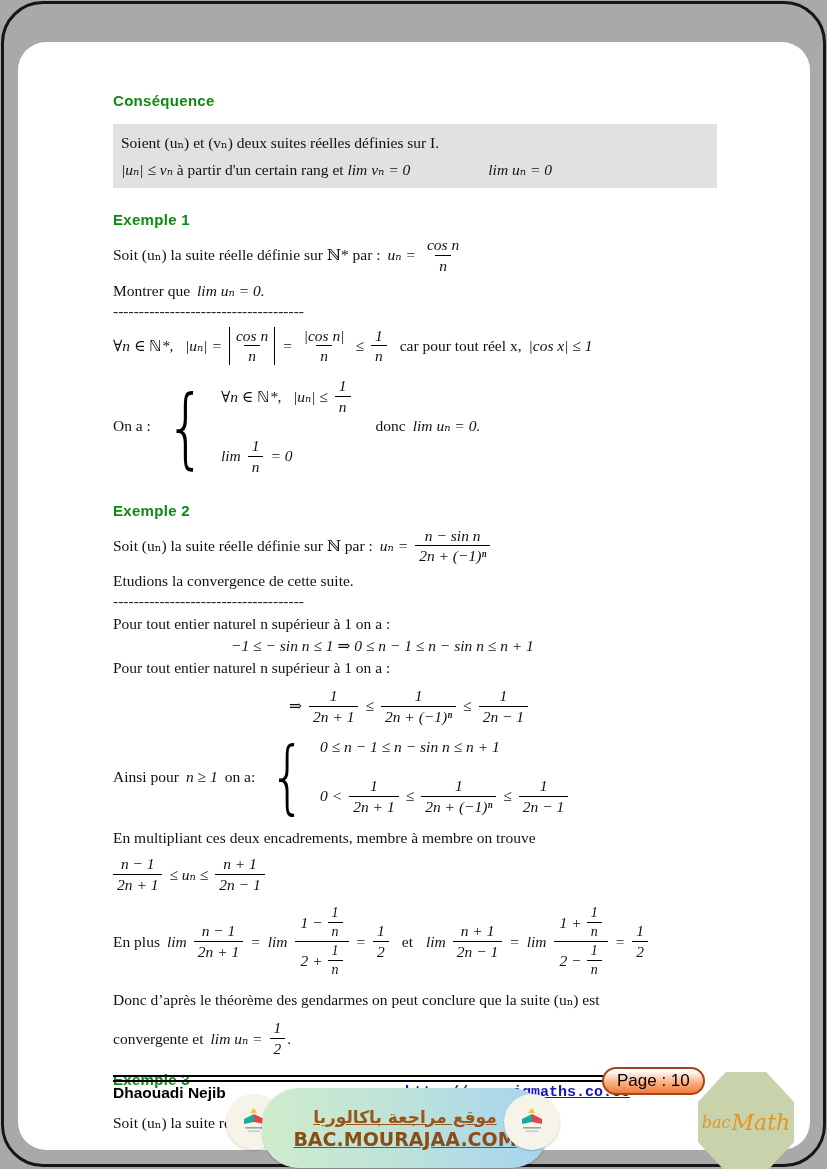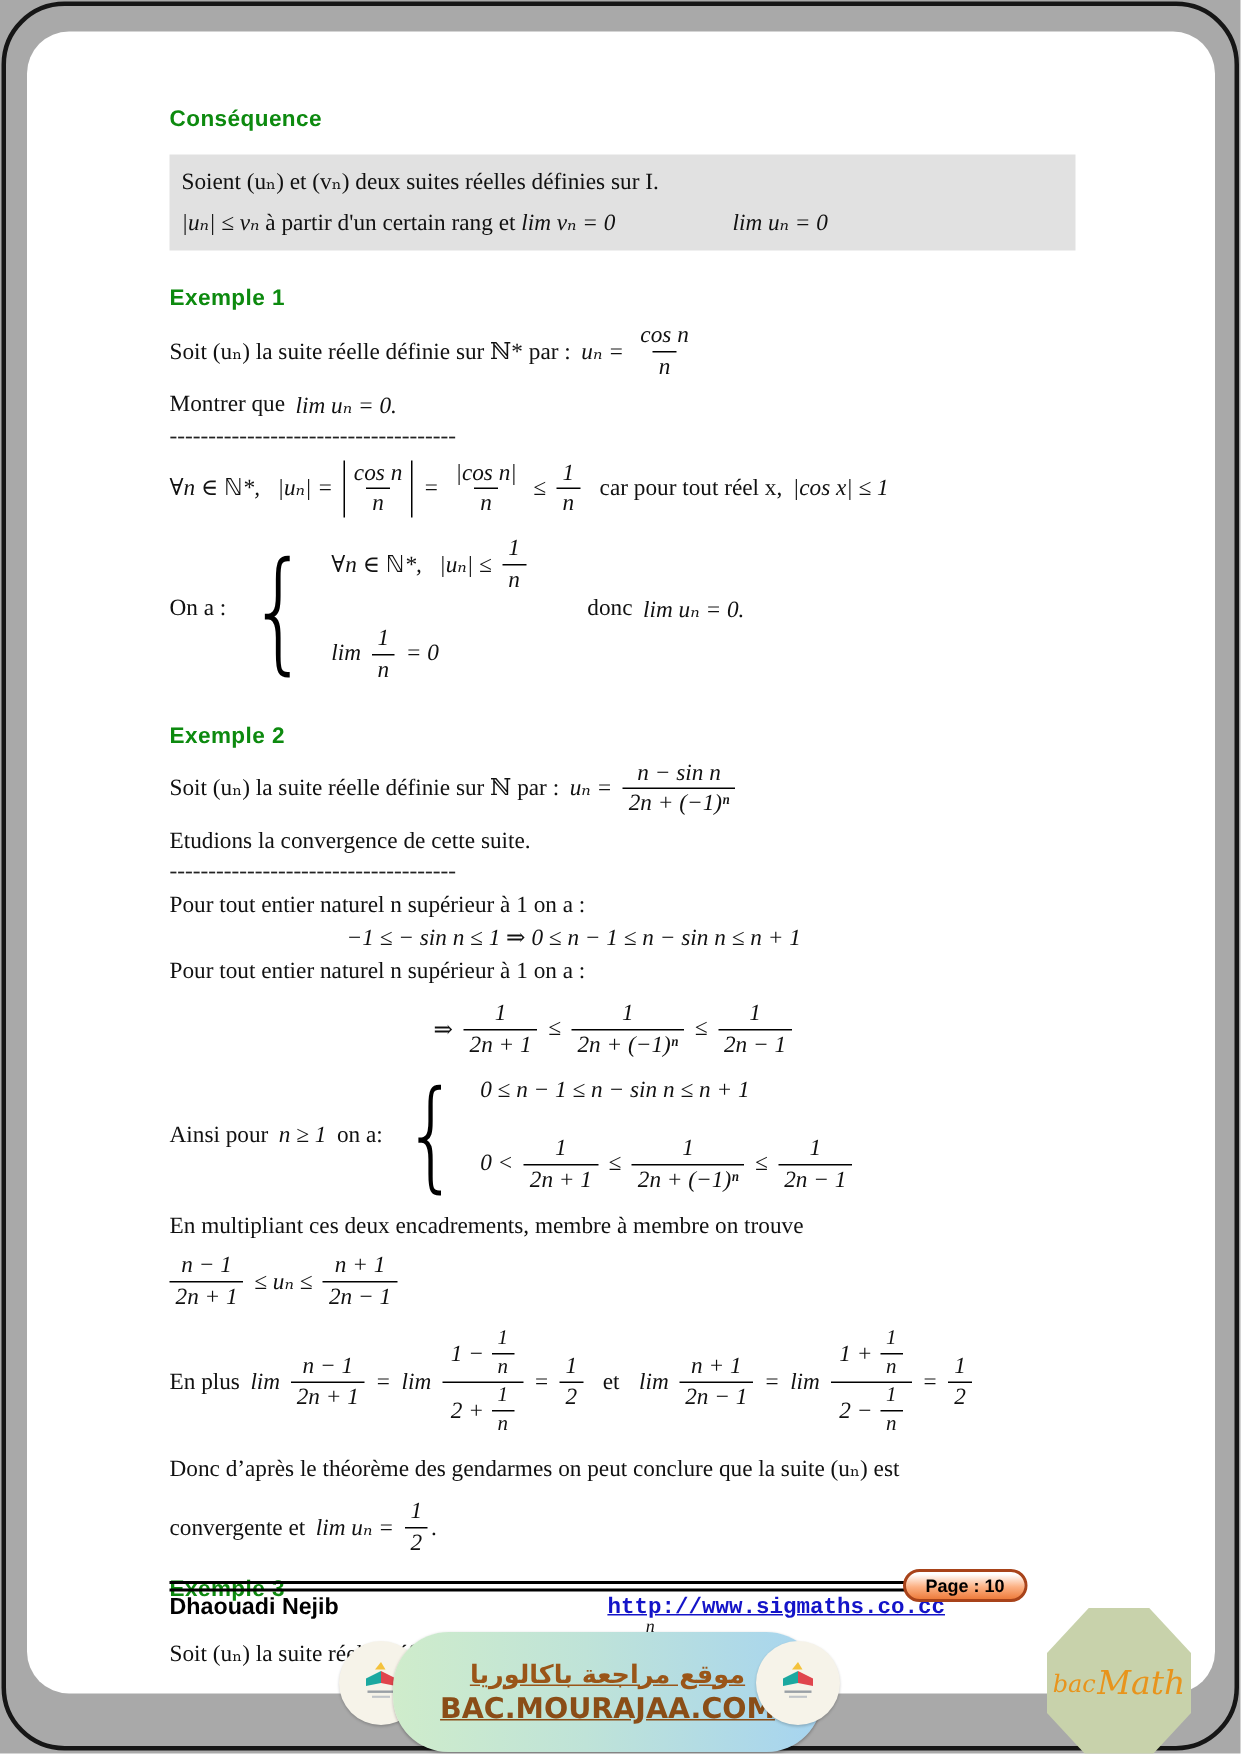--- a/index.html
+++ b/index.html
@@ -7,21 +7,21 @@
     width:827px;height:1169px;position:relative;overflow:hidden;
     background:#a9a9a9;
     font-family:"Liberation Serif","DejaVu Serif","DejaVu Sans",serif;
     font-size:15.5px;color:#111;
   }
   .frame{
     position:absolute;left:1px;top:1px;right:1px;bottom:2px;
     border:3px solid #161616;border-radius:42px;pointer-events:none;z-index:1;
   }
   .page{
-    position:absolute;left:18px;top:21px;width:792px;height:1108px;
+    position:absolute;left:18px;top:42px;width:792px;height:1108px;
     background:#ffffff;border-radius:28px;z-index:2;
   }
   .content{position:absolute;left:95px;top:0;width:604px;}
   .green-h{
     font-family:"Liberation Sans","DejaVu Sans",sans-serif;
     color:#0d8a0f;font-weight:700;font-size:15px;letter-spacing:.3px;margin:0;
   }
   .graybox{background:#e1e1e1;padding:5px 8px;line-height:27px;}
   .line{margin:0;}
   .flexline{display:flex;align-items:center;gap:7px;flex-wrap:nowrap;}
@@ -48,21 +48,21 @@
   .sum .sbot{font-size:12px;}
   
   .rule{position:absolute;left:95px;top:1033px;width:545px;height:3px;border-top:2px solid #000;border-bottom:2px solid #000;}
   .footrow{position:absolute;left:95px;top:1042px;width:545px;display:flex;justify-content:space-between;align-items:flex-start;}
   .author{font-family:"Liberation Sans","DejaVu Sans",sans-serif;font-weight:700;font-size:15.5px;color:#000;}
   .siteurl{font-family:Liberation Mono, monospace;font-weight:700;font-size:15px;color:#1414c8;text-decoration:underline;margin-right:28px;cursor:pointer;}
   .badge{
     position:absolute;left:584px;top:1025px;z-index:5;
     border:2.5px solid #a8431a;border-radius:15px;padding:2px 13px;
     background:linear-gradient(#ffffff 8%, #fcb184 55%, #ee7c3c 100%);
-    font-family:"Liberation Sans","DejaVu Sans",sans-serif;font-weight:700;font-size:12px;color:#000;
+    font-family:"Liberation Sans","DejaVu Sans",sans-serif;font-weight:400;font-size:17px;color:#000;
   }
   
   .banner{
     position:absolute;left:262px;top:1088px;width:286px;height:80px;z-index:6;
     border-radius:37px;background:linear-gradient(90deg,#cfeccb 0%,#bfe3d8 45%,#a6d4f0 100%);
     display:flex;flex-direction:column;align-items:center;justify-content:center;gap:1px;
     box-shadow:0 1px 2px rgba(0,0,0,.25);
   }
   .banner .ar{font-family:"DejaVu Sans",sans-serif;font-weight:700;font-size:17px;color:#9a5518;text-decoration:underline;direction:rtl;cursor:pointer;}
   .banner .dom{font-family:"DejaVu Sans",sans-serif;font-weight:700;font-size:19px;color:#8a4d17;text-decoration:underline;cursor:pointer;}
@@ -150,21 +150,21 @@
         </span>
         <span class="flexline">
           <span class="m">lim</span>
           <span class="frac">
               <span class="num">1</span>
               <span class="den">n</span>
             </span>
           <span class="m">= 0</span>
         </span>
       </span>
-      <span class="t" style="margin-left:34px;">donc</span>
+      <span class="t" style="margin-left:18px;">donc</span>
       <span class="m">lim uₙ = 0.</span>
     </div>
 
     <h3 class="green-h" style="margin-top:26px;">Exemple 2</h3>
 
     <div class="flexline" style="margin-top:8px;">
       <span class="t">Soit (uₙ) la suite réelle définie sur ℕ par :</span>
       <span class="m">uₙ =</span>
       <span class="frac">
           <span class="num">n − sin n</span>

